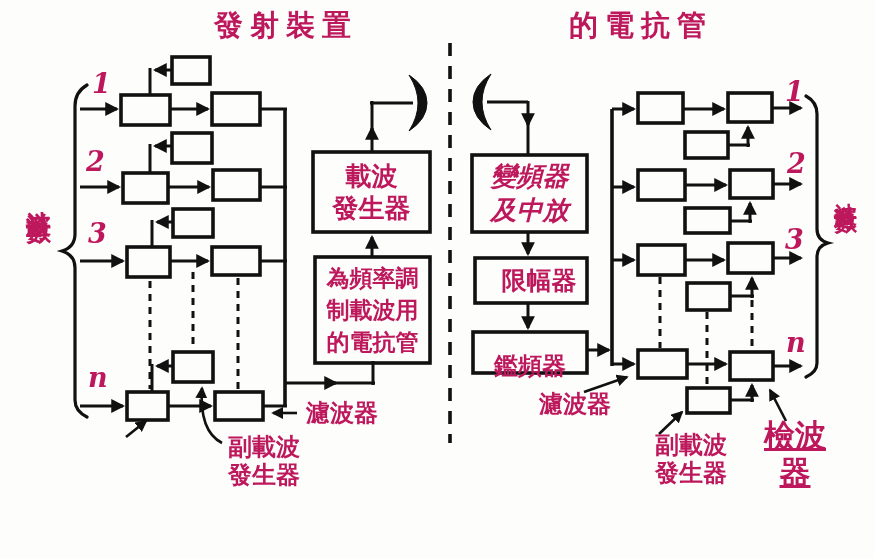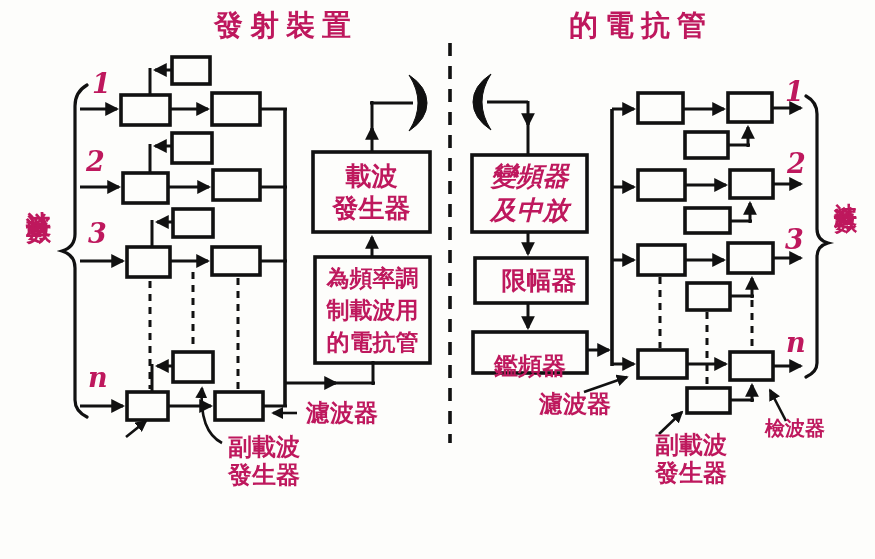--- a/index.html
+++ b/index.html
@@ -205,15 +205,15 @@
 及中放</div>
   <div class="txt boxlbl" style="left:475px;top:258px;width:128px;height:45px;font-size:25px;">限幅器</div>
   <div class="txt boxlbl" style="left:473px;top:332px;width:114px;height:41px;font-size:24px;margin-top:13px;">鑑頻器</div>
 
   <div class="txt freelbl" style="left:209px;top:433px;width:110px;font-size:24px;">副載波
 發生器</div>
   <div class="txt freelbl" style="left:293px;top:399px;width:98px;font-size:24px;">濾波器</div>
   <div class="txt freelbl" style="left:526px;top:390px;width:98px;font-size:24px;">濾波器</div>
   <div class="txt freelbl" style="left:636px;top:431px;width:110px;font-size:24px;">副載波
 發生器</div>
-  <div class="txt freelbl" style="left:752px;top:417px;width:86px;font-size:20px;">檢波器</div>
+  <div class="txt freelbl" style="left:752px;top:417px;width:86px;font-size:31px;text-decoration:underline;">檢波器</div>
 
 </div>
 
 </body></html>

